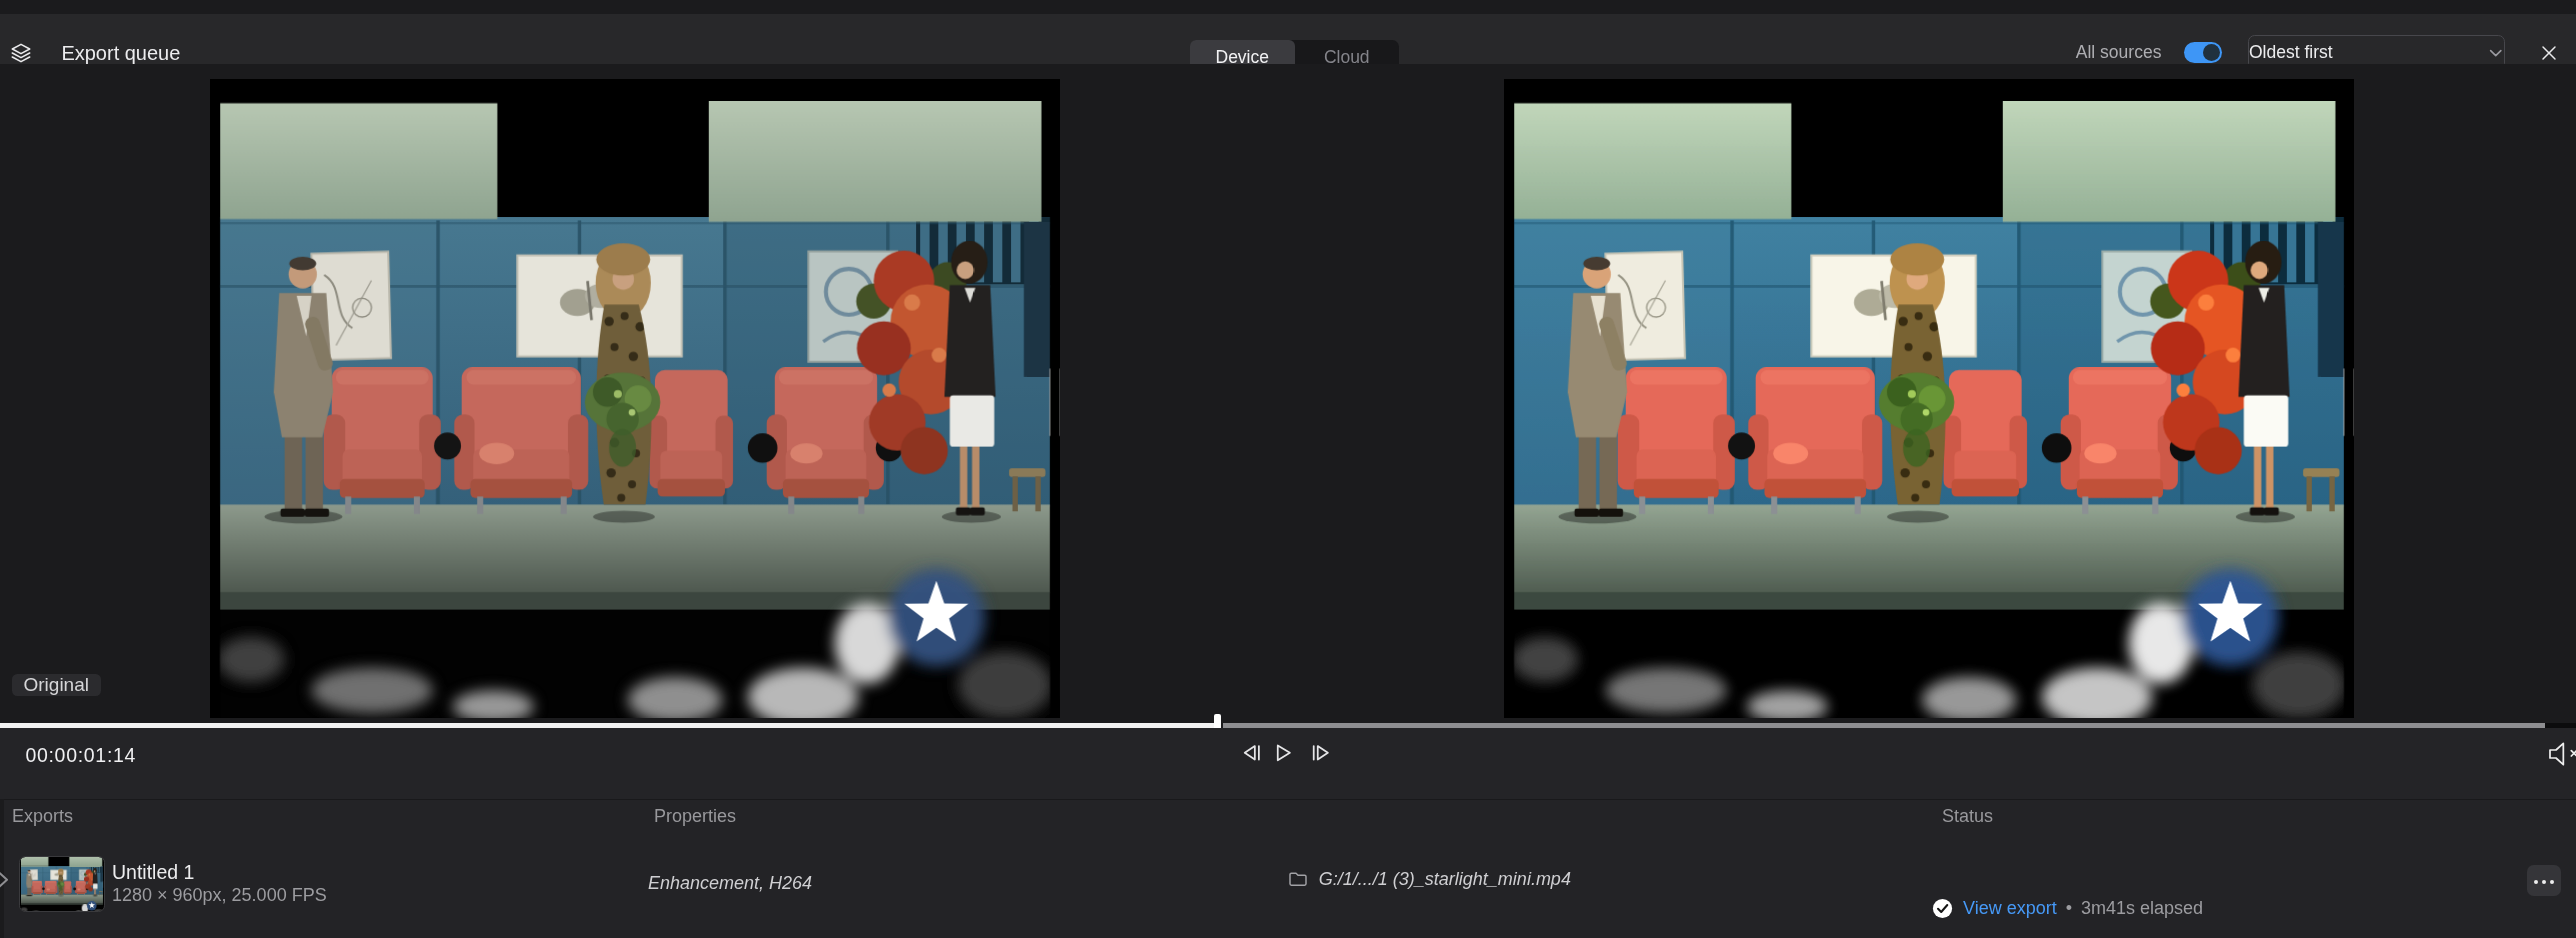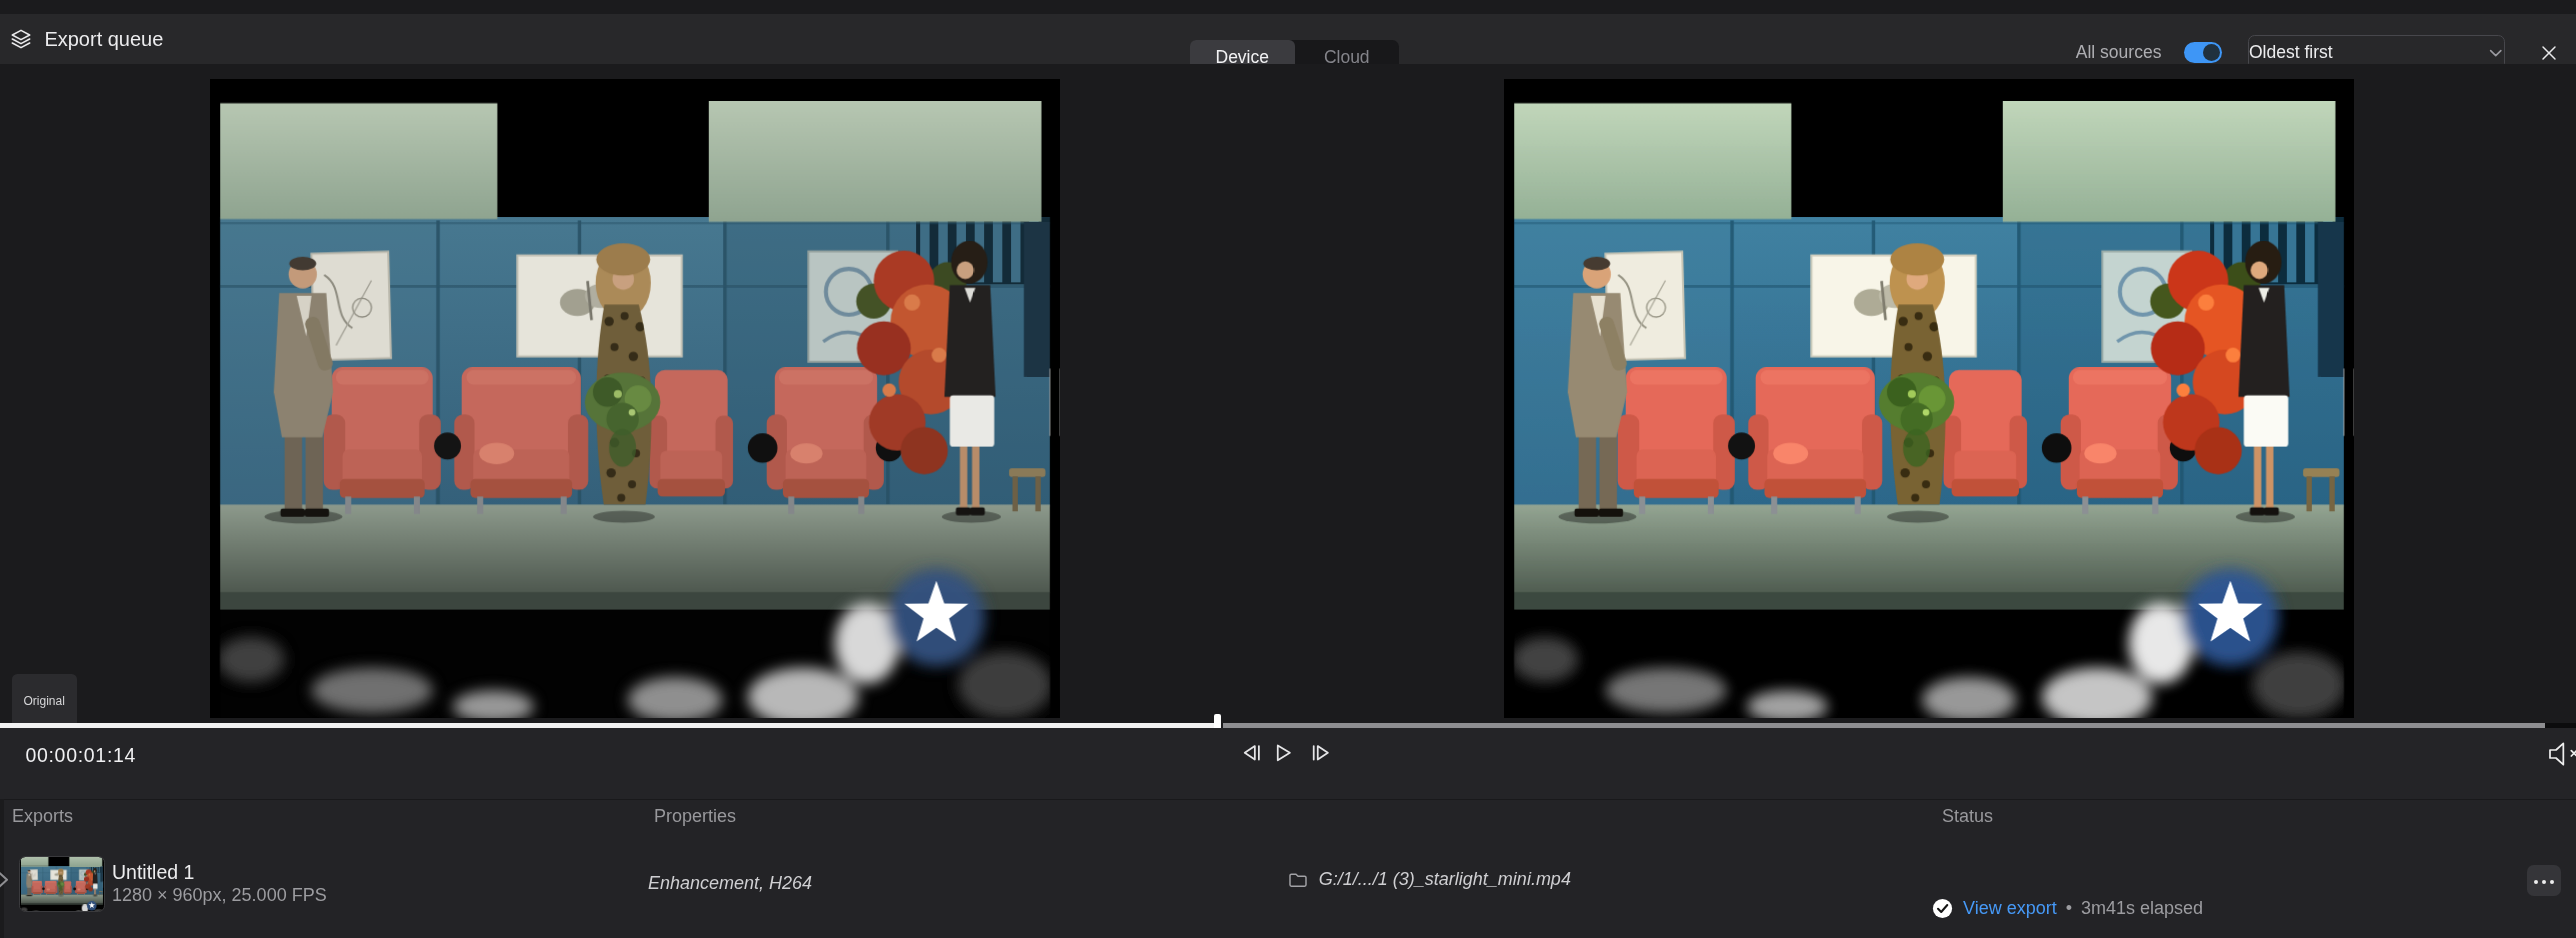--- a/index.html
+++ b/index.html
@@ -9,42 +9,42 @@
 
   
   .topstrip{left:0;top:0;width:2576px;height:13.5px;background:#1d1d1f;}
   .tdiv{position:absolute;top:0;width:0.7px;height:13.5px;background:#353538;}
   .partial-gray{position:absolute;left:1339px;top:0;width:57px;height:13.5px;background:#39393c;border-radius:0 0 3.4px 3.4px;}
   .partial-blue{position:absolute;left:2367px;top:0;width:149px;height:13.5px;background:#3f97f7;border-radius:0 0 2.7px 2.7px;}
   .ver{position:absolute;left:2256px;top:-4px;height:13.5px;overflow:hidden;font-size:9.4px;color:#8f8f93;letter-spacing:1px;line-height:13.5px;}
 
   
   .header{left:0;top:13.5px;width:2576px;height:51px;background:#28282a;}
-  .hleft{position:absolute;left:9.4px;top:0;height:51px;display:flex;align-items:center;gap:11px;}
+  .hleft{position:absolute;left:9.4px;top:0;height:51px;display:flex;align-items:flex-end;gap:28px;}
   .title{font-size:20px;font-weight:500;color:#ececee;}
   .seg{position:absolute;left:1190px;top:26px;width:209px;height:35px;background:#18181a;border-radius:6.7px;display:flex;justify-content:center;}
   .seg .opt{flex:1;display:flex;align-items:center;justify-content:center;font-size:17.5px;color:#84848a;border-radius:6px;cursor:pointer;}
   .seg .opt.active{background:#3b3b3f;color:#f2f2f4;}
   .hright{position:absolute;right:15px;top:13.5px;height:51px;display:flex;align-items:center;}
   .allsrc{font-size:17.5px;color:#aeaeb2;margin-right:23px;}
   .toggle{width:38px;height:21.6px;border-radius:10.8px;background:#3e96f6;position:relative;margin-right:25.6px;cursor:pointer;}
   .toggle .knob{position:absolute;right:2px;top:2px;width:17.5px;height:17.5px;border-radius:50%;background:#20313f;}
   .select{width:257px;height:35px;box-sizing:border-box;border:0.7px solid #47474c;border-radius:6.7px;
           display:flex;align-items:center;justify-content:space-between;padding:0 0;margin-right:32px;
           font-size:17.5px;color:#ececee;cursor:pointer;background:#28282a;gap:17px;}
   .closebtn{cursor:pointer;display:flex;align-items:center;}
 
   
   .preview{left:0;top:64px;width:2576px;height:658px;background:#1b1b1d;}
   .video{position:absolute;top:15px;width:850px;height:639px;background:#000;}
   .video.orig{left:210px;}
   .video.enh{left:1504px;}
   .video.enh svg{filter:saturate(1.22) brightness(1.06) contrast(1.03);}
   .badge{position:absolute;left:11.5px;top:610px;background:rgba(44,44,47,.96);border-radius:5.4px;
-         padding:20px 12px;font-size:12px;color:#d6d6d8;}
+         padding:0 12px;font-size:19px;color:#d6d6d8;}
 
   
   .tl-played{left:0;top:723px;width:1218px;height:5.4px;background:#f2f2f2;}
   .tl-rest{left:1223px;top:723px;width:1322px;height:5.4px;background:#8e8e91;}
   .tl-end{left:2545px;top:723px;width:31px;height:5.4px;background:#0c0c0d;}
   .tl-handle{left:1214px;top:714px;width:6.7px;height:23px;background:#ffffff;border-radius:2px;cursor:ew-resize;}
 
   
   .transport{left:0;top:728px;width:2576px;height:71px;background:#242427;}
   .tc{position:absolute;left:9.4px;top:16px;font-size:19.5px;color:#f0f0f2;letter-spacing:0.7px;margin-left:16px;}
@@ -53,21 +53,21 @@
 
   
   .exports{left:4px;top:799px;width:2576px;height:139px;background:#232326;border-top:0.7px solid #19191b;box-sizing:border-box;}
   .colh{position:absolute;top:6px;font-size:18px;color:#98989c;}
   .row{position:absolute;left:0;top:43px;width:2576px;height:80px;}
   .rowchev{position:absolute;left:-8.8px;top:25.6px;}
   .thumb{position:absolute;left:16px;top:13.5px;width:84px;height:54px;border-radius:5.4px;overflow:hidden;background:#000;outline:0.7px solid #3a3a3d;}
   .rname{position:absolute;left:108px;top:17.5px;font-size:19.5px;color:#ececee;}
   .rspecs{position:absolute;left:108px;top:42px;font-size:18px;color:#9c9ca0;}
   .rprops{position:absolute;left:644px;top:30px;font-size:18px;font-style:italic;color:#cfcfd2;}
-  .rpath{position:absolute;left:1284px;top:25.6px;display:flex;align-items:center;gap:10.8px;}
+  .rpath{position:absolute;left:1284px;top:25.6px;display:flex;align-items:flex-start;gap:10.8px;}
   .rpath .ptext{font-size:18px;font-style:italic;color:#cfcfd2;}
   .rstatus{position:absolute;left:1927px;top:25.6px;display:flex;align-items:center;gap:9px;margin-top:28px;}
   .viewlink{font-size:18px;font-weight:500;color:#4699f7;cursor:pointer;}
   .dim{font-size:18px;color:#9c9ca0;}
   .more{position:absolute;left:2523px;top:21.6px;width:34px;height:31px;background:#353539;border-radius:6.7px;
         display:flex;align-items:center;justify-content:center;cursor:pointer;}
   .more i{width:4px;height:4px;border-radius:50%;background:#ececee;display:inline-block;margin:0 2px;}
 </style>
 </head>
 <body>

